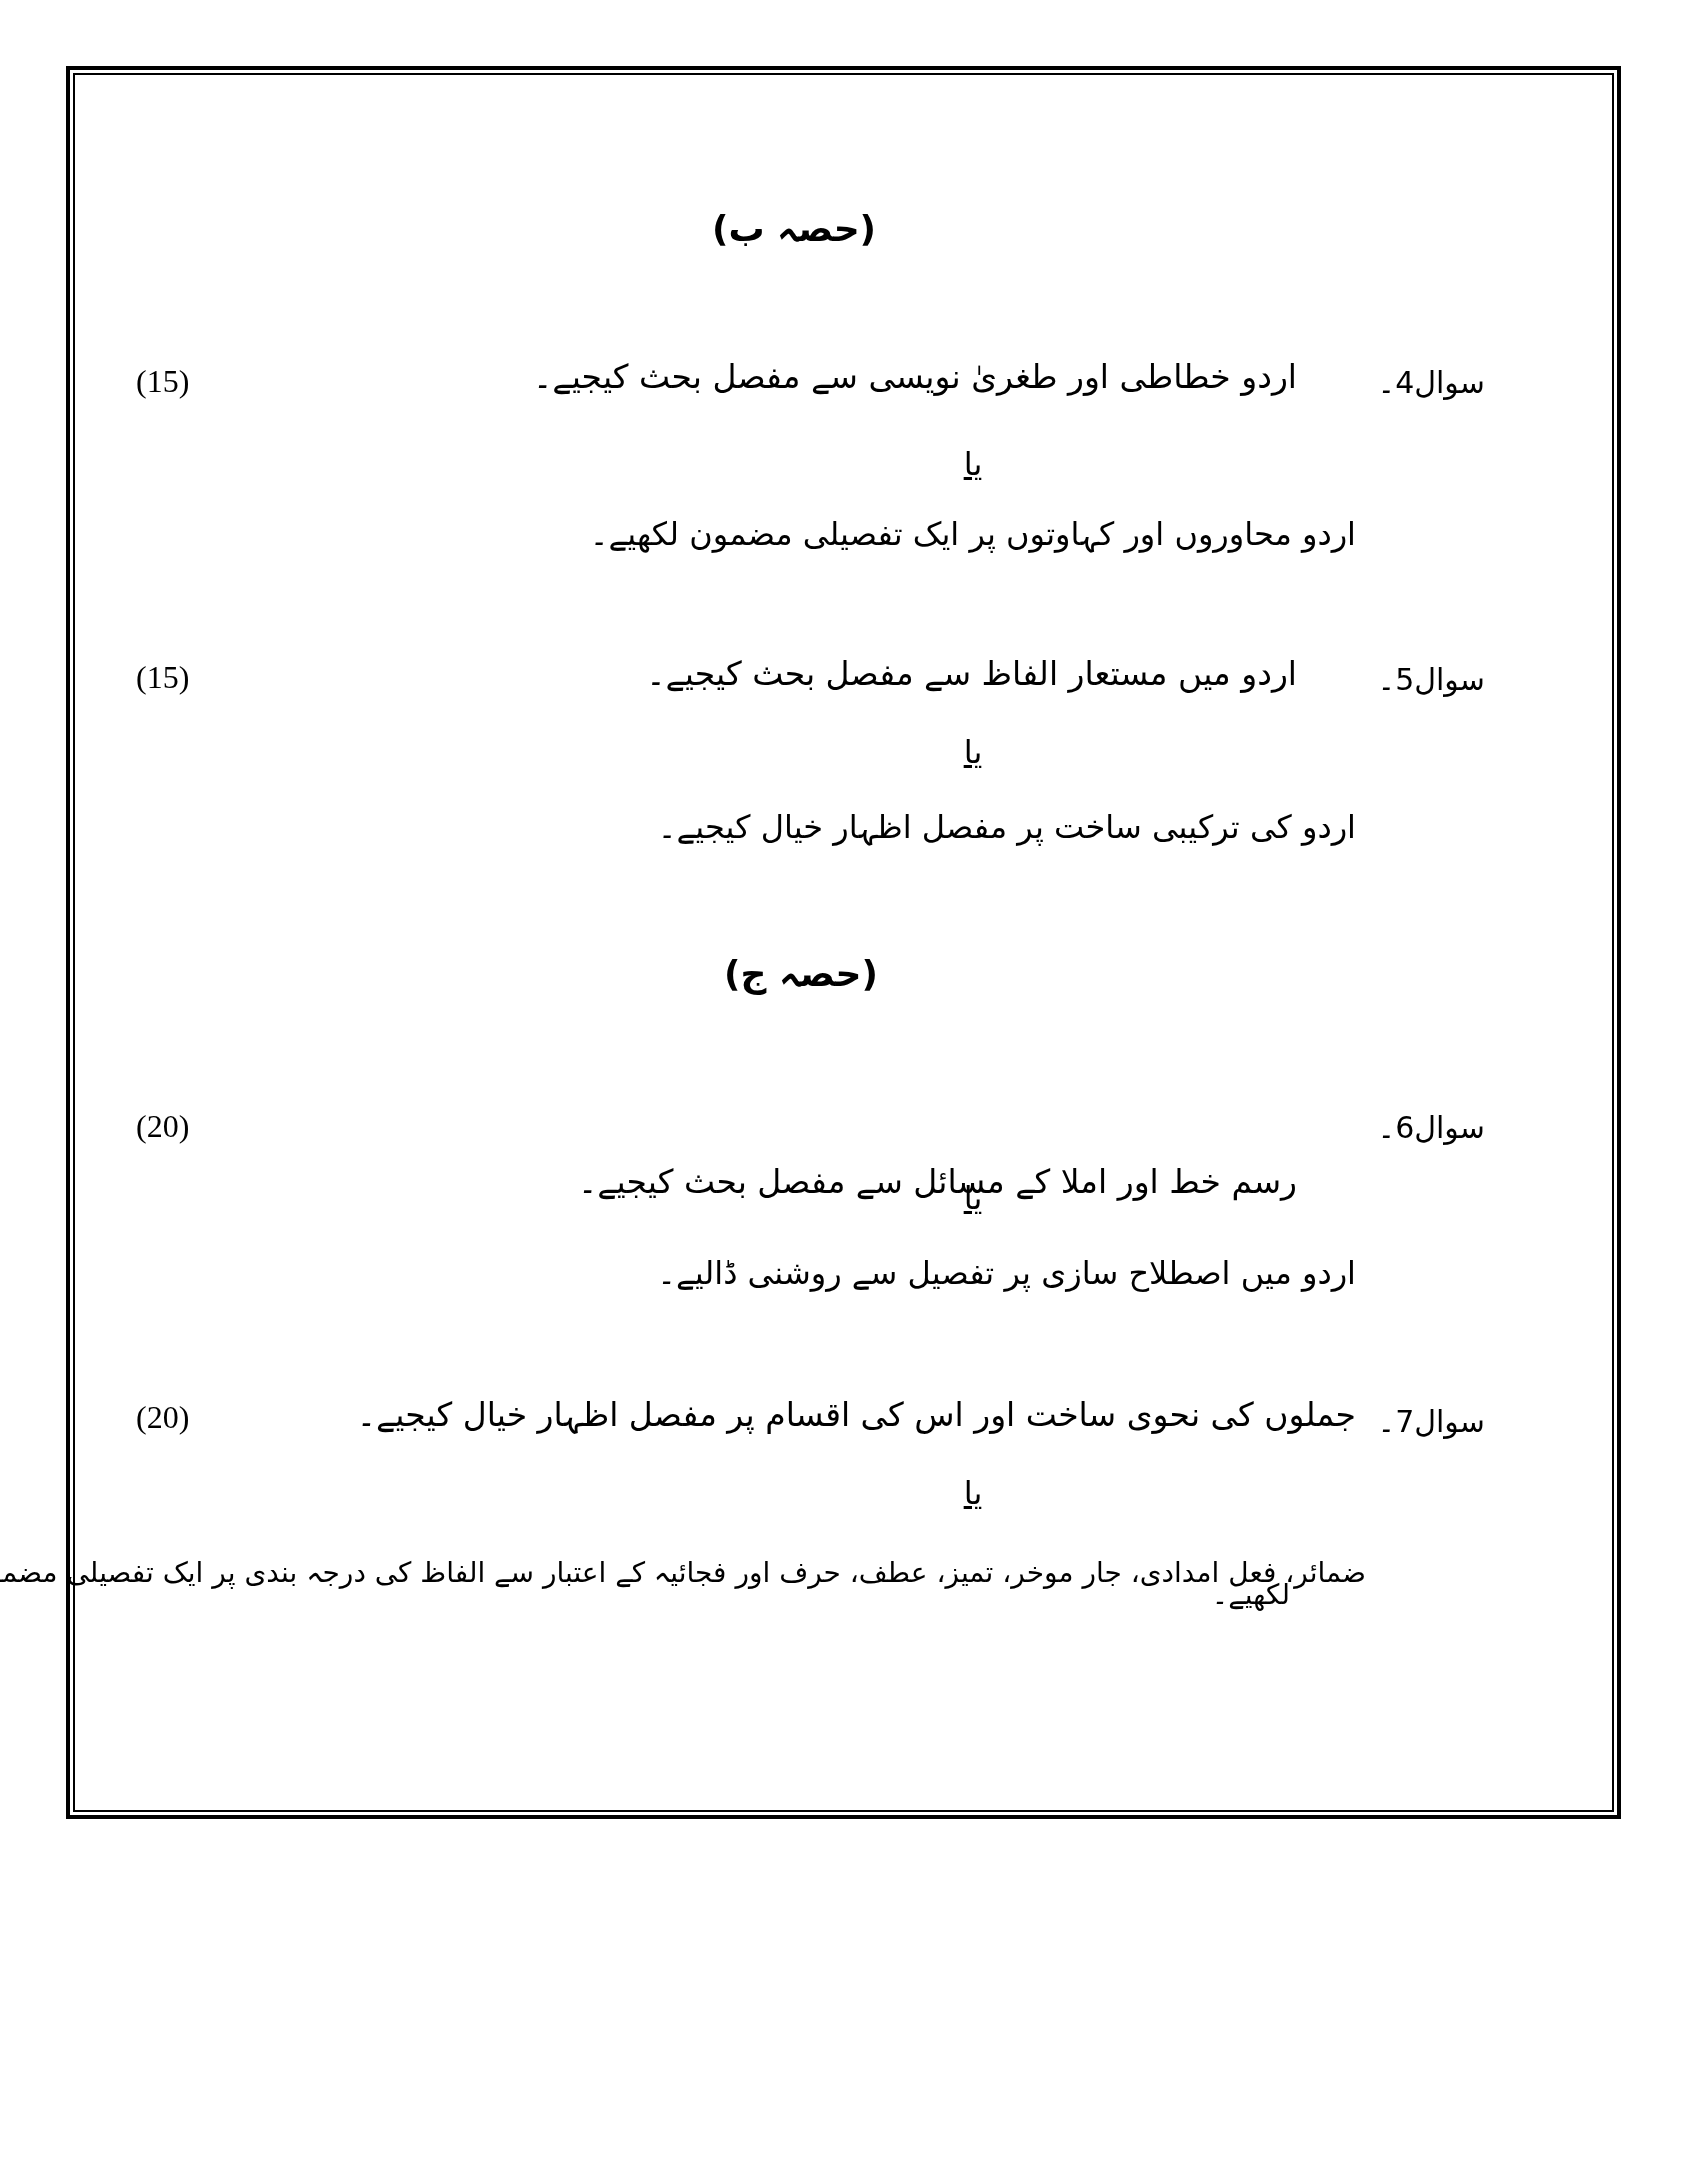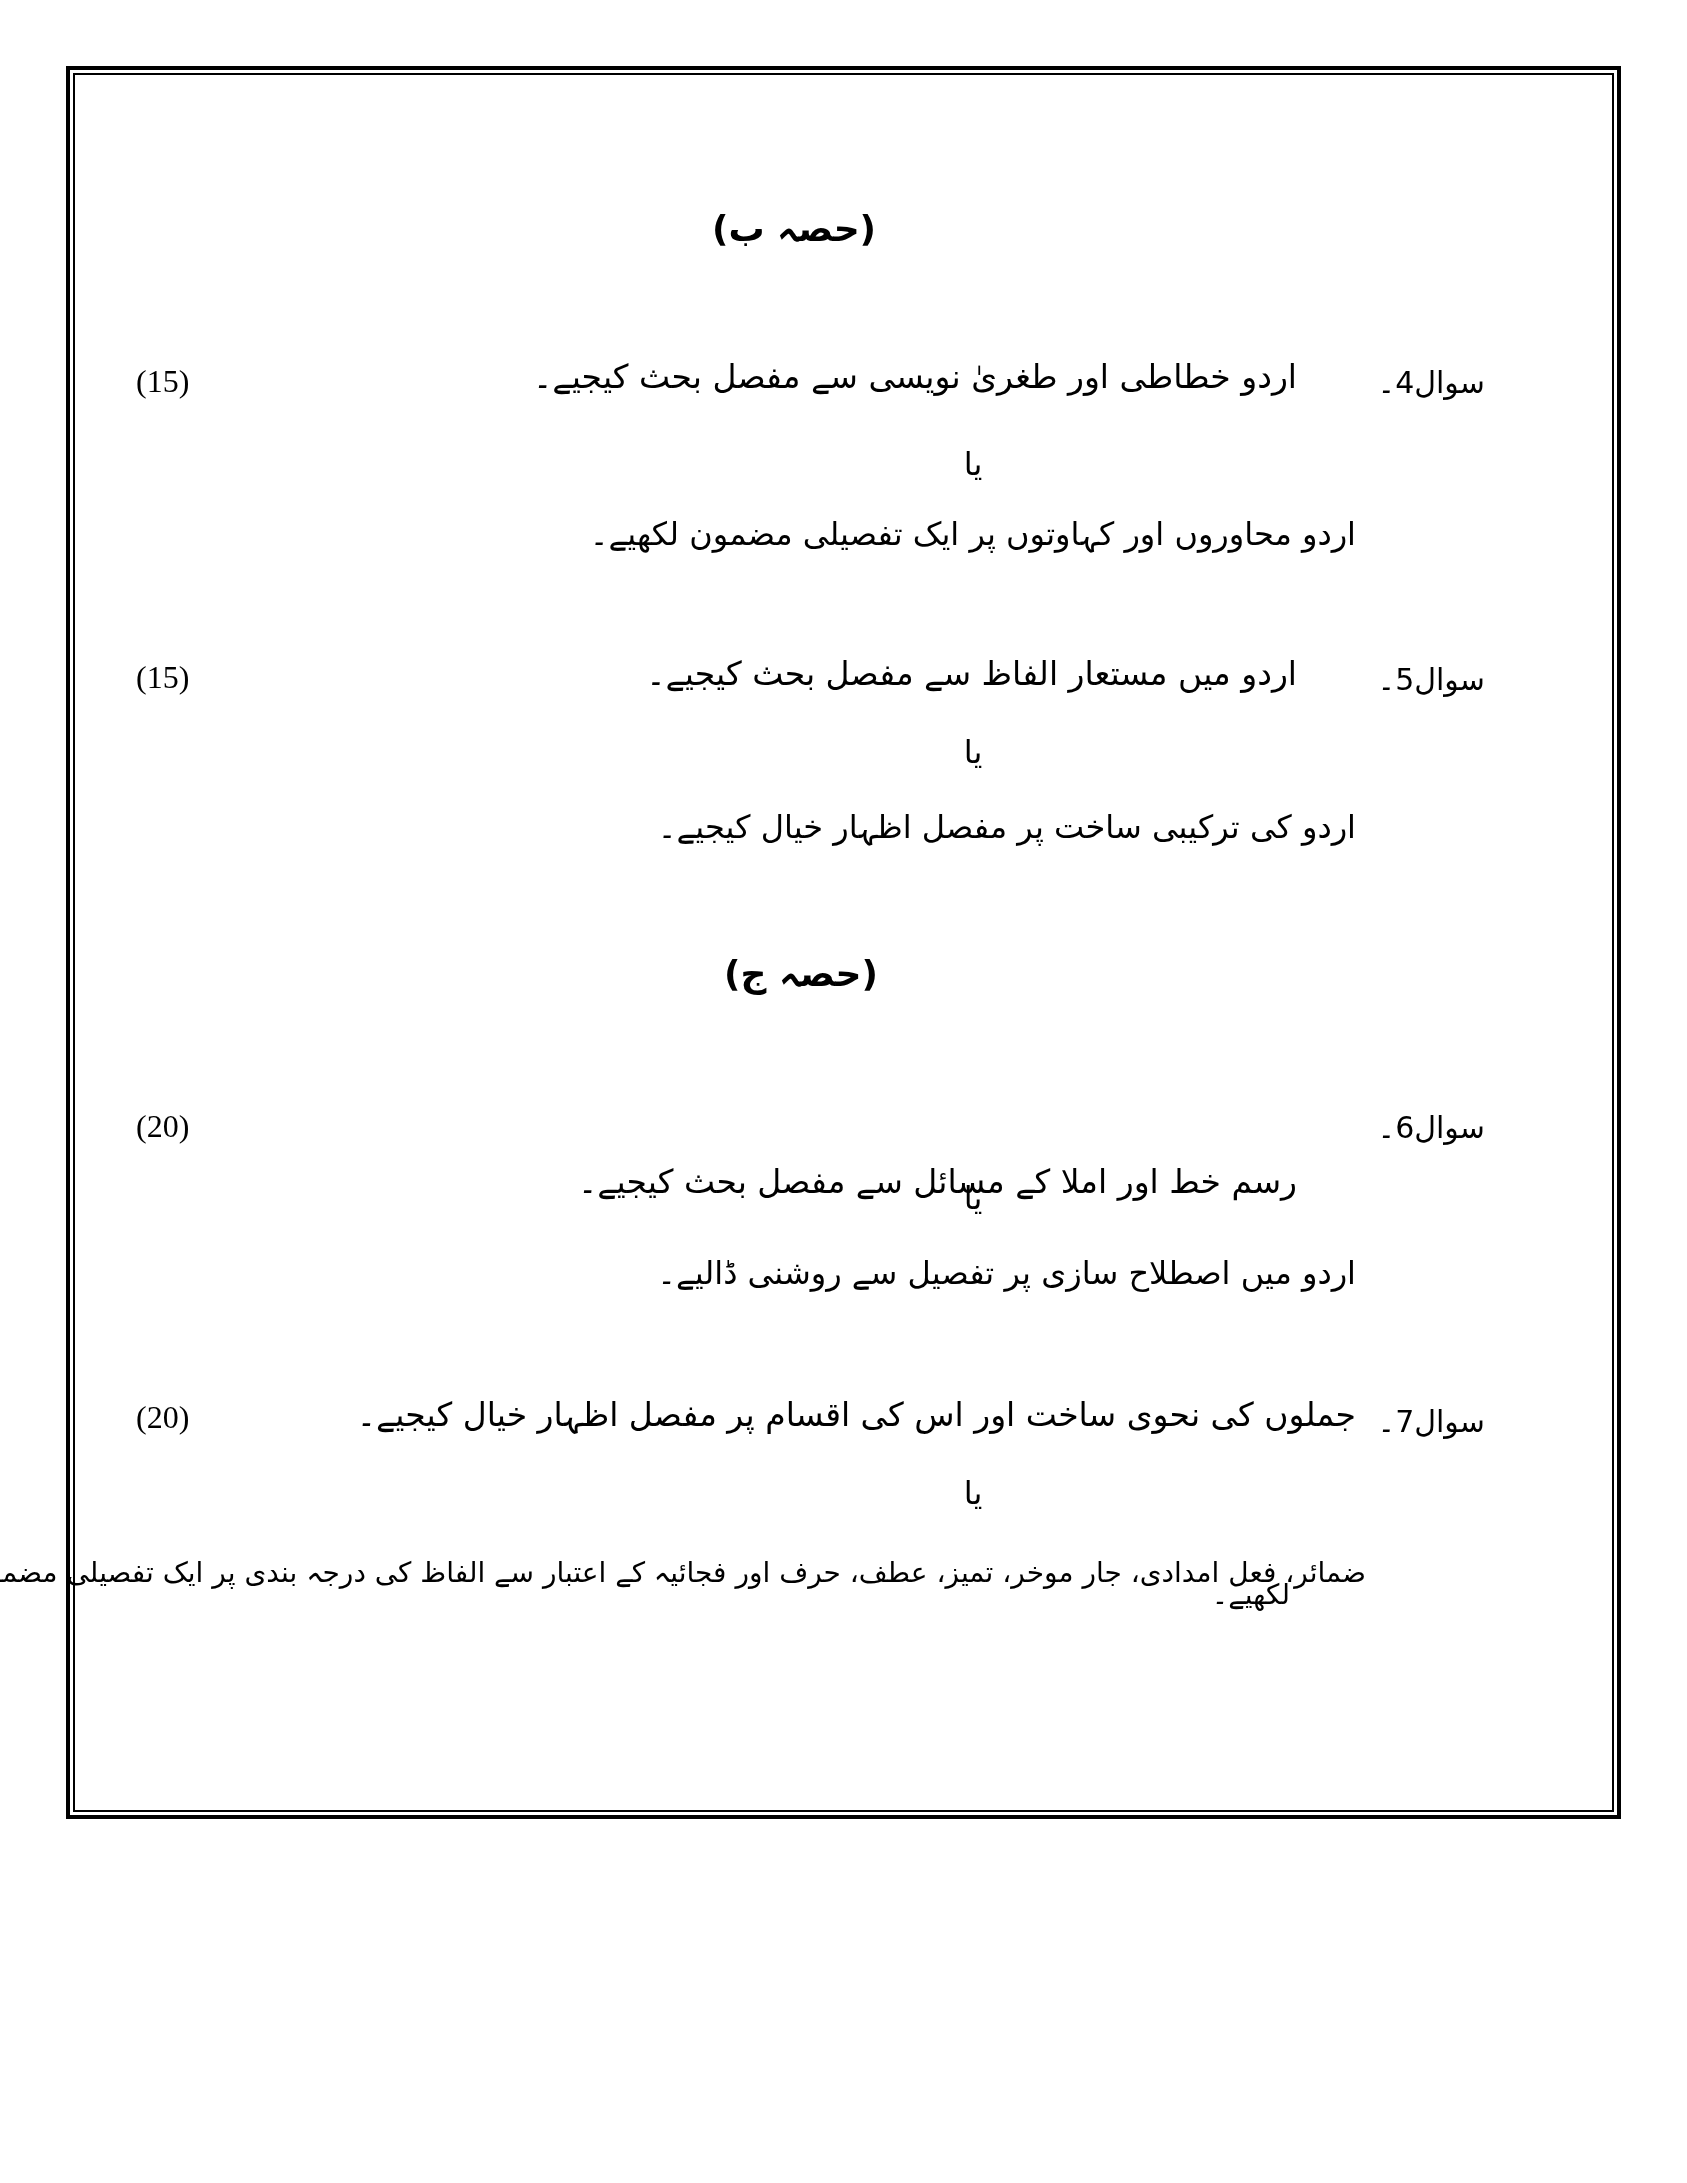--- a/index.html
+++ b/index.html
@@ -31,21 +31,21 @@
     white-space: nowrap;
   }
   .abs { position: absolute; }
   .section-heading {
     font-size: 36px;
     font-weight: bold;
     transform: translateX(-50%);
   }
   .q-text   { font-size: 33px; }
   .q-label  { font-size: 30px; }
-  .or-sep   { font-size: 32px; transform: translateX(-50%); }
+  .or-sep   { font-size: 32px; transform: translateX(-50%); text-decoration: underline; }
   .alt-text { font-size: 32px; }
   .alt-long { font-size: 28px; }
   .marks {
     font-family: "Liberation Serif", serif;
     font-size: 32px;
     text-align: center;
   }
   .footer-rule {
     position: absolute;
     left: 112px; top: 2005px;

